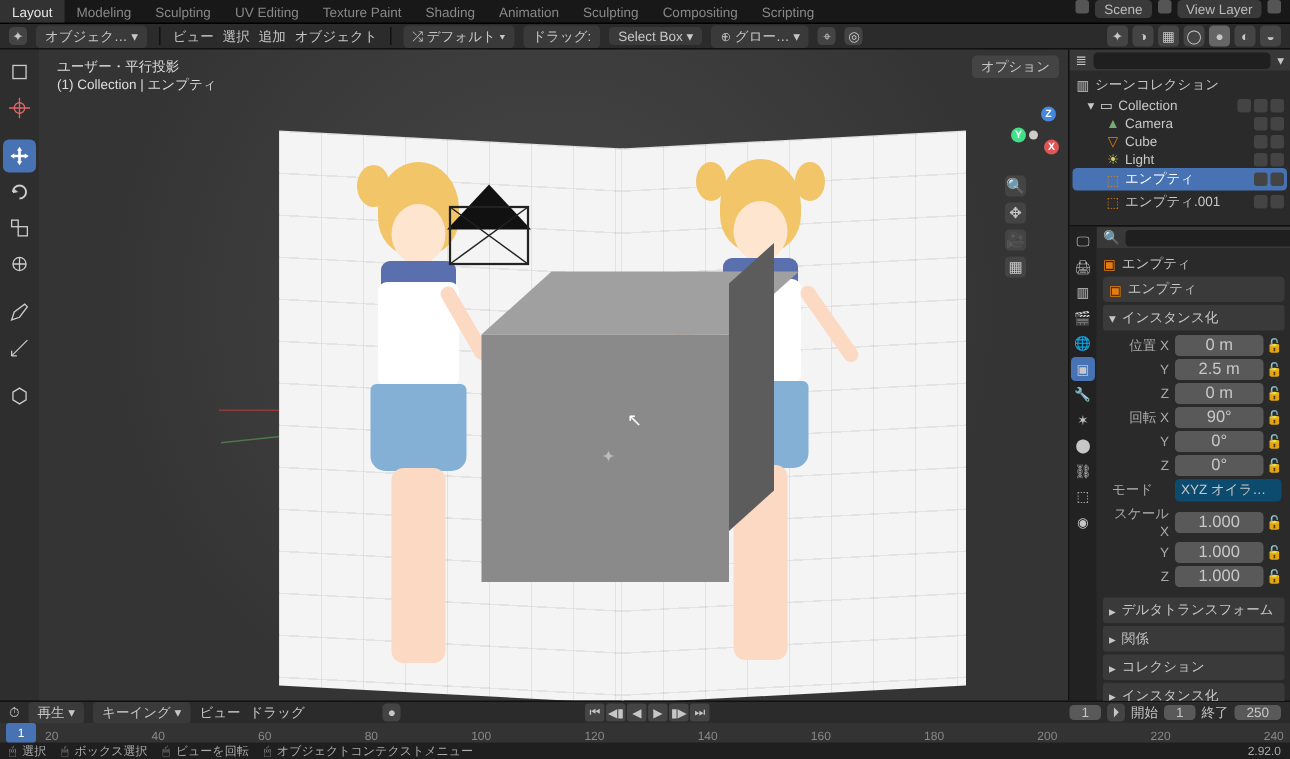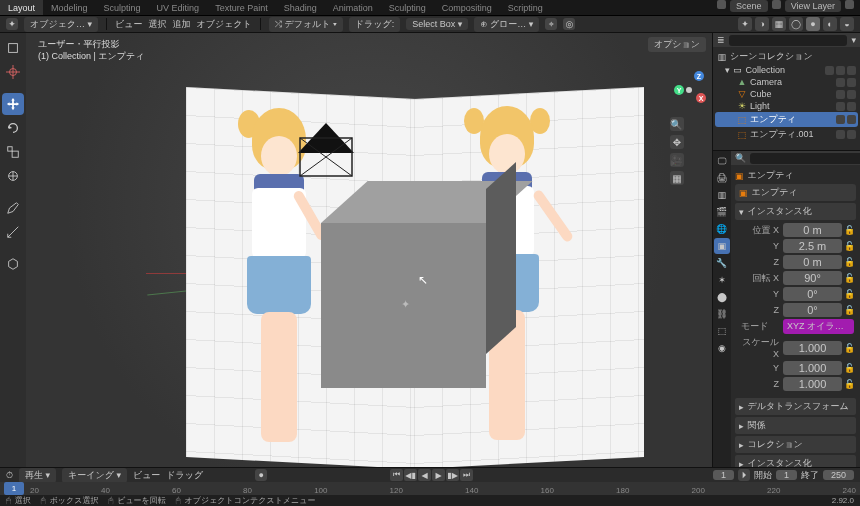--- a/index.html
+++ b/index.html
@@ -99,21 +99,21 @@
   .props-hd input { flex: 1; background: #1f1f1f; border: none; height: 11px; border-radius: 3px; color: #ccc; font-size: 8px; padding: 0 4px; }
   .props-section { padding: 2px 4px; }
   .panel-hd { background: #3a3a3a; padding: 2px 4px; margin-top: 2px; border-radius: 2px; display: flex; align-items: center; gap: 4px; cursor: pointer; }
   .panel-bd { padding: 3px 2px 3px 6px; }
   .prop-row { display: flex; align-items: center; margin-bottom: 2px; justify-content: flex-end; }
   .prop-row label { width: 42px; text-align: right; padding-right: 4px; color: #aaa; font-size: 9px; }
   .prop-row .val { flex: 1; background: #595959; border-radius: 3px; text-align: center; padding: 1px 0; font-size: 11px; position: relative; }
   .prop-row .lock { width: 10px; margin-left: 2px; text-align: center; color: #888; }
   .mode-row { display: flex; align-items: center; margin: 2px 0; }
   .mode-row label { width: 42px; padding-right: 4px; color: #aaa; }
-  .mode-row .val { flex: 1; background: #a21caf; border-radius: 3px; text-align: left; padding: 1px 4px; font-size: 9px; }
+  .mode-row .val { flex: 1; background: #0c4a6e; border-radius: 3px; text-align: left; padding: 1px 4px; font-size: 9px; }
 
   
   .timeline { height: 28px; background: #2a2a2a; border-top: 1px solid #111; display: flex; flex-direction: column; }
   .tl-hd { height: 14px; display: flex; align-items: center; padding: 0 6px; gap: 6px; font-size: 9px; background: #2b2b2b; }
   .tl-hd .right { margin-left: auto; display: flex; align-items: center; gap: 4px; }
   .play-ctrl { display: flex; gap: 1px; margin: 0 auto; }
   .play-ctrl span { width: 13px; height: 12px; background: #444; border-radius: 2px; display: flex; align-items: center; justify-content: center; font-size: 8px; cursor: pointer; }
   .numfield { background: #595959; padding: 0 8px; border-radius: 3px; }
   .tl-track { flex: 1; position: relative; background: #333; font-size: 8px; color: #888; }
   .tl-track .cur { position: absolute; left: 4px; top: 0; bottom: 0; width: 20px; background: #4772b3; color: #fff; display: flex; align-items: center; justify-content: center; border-radius: 2px; }

